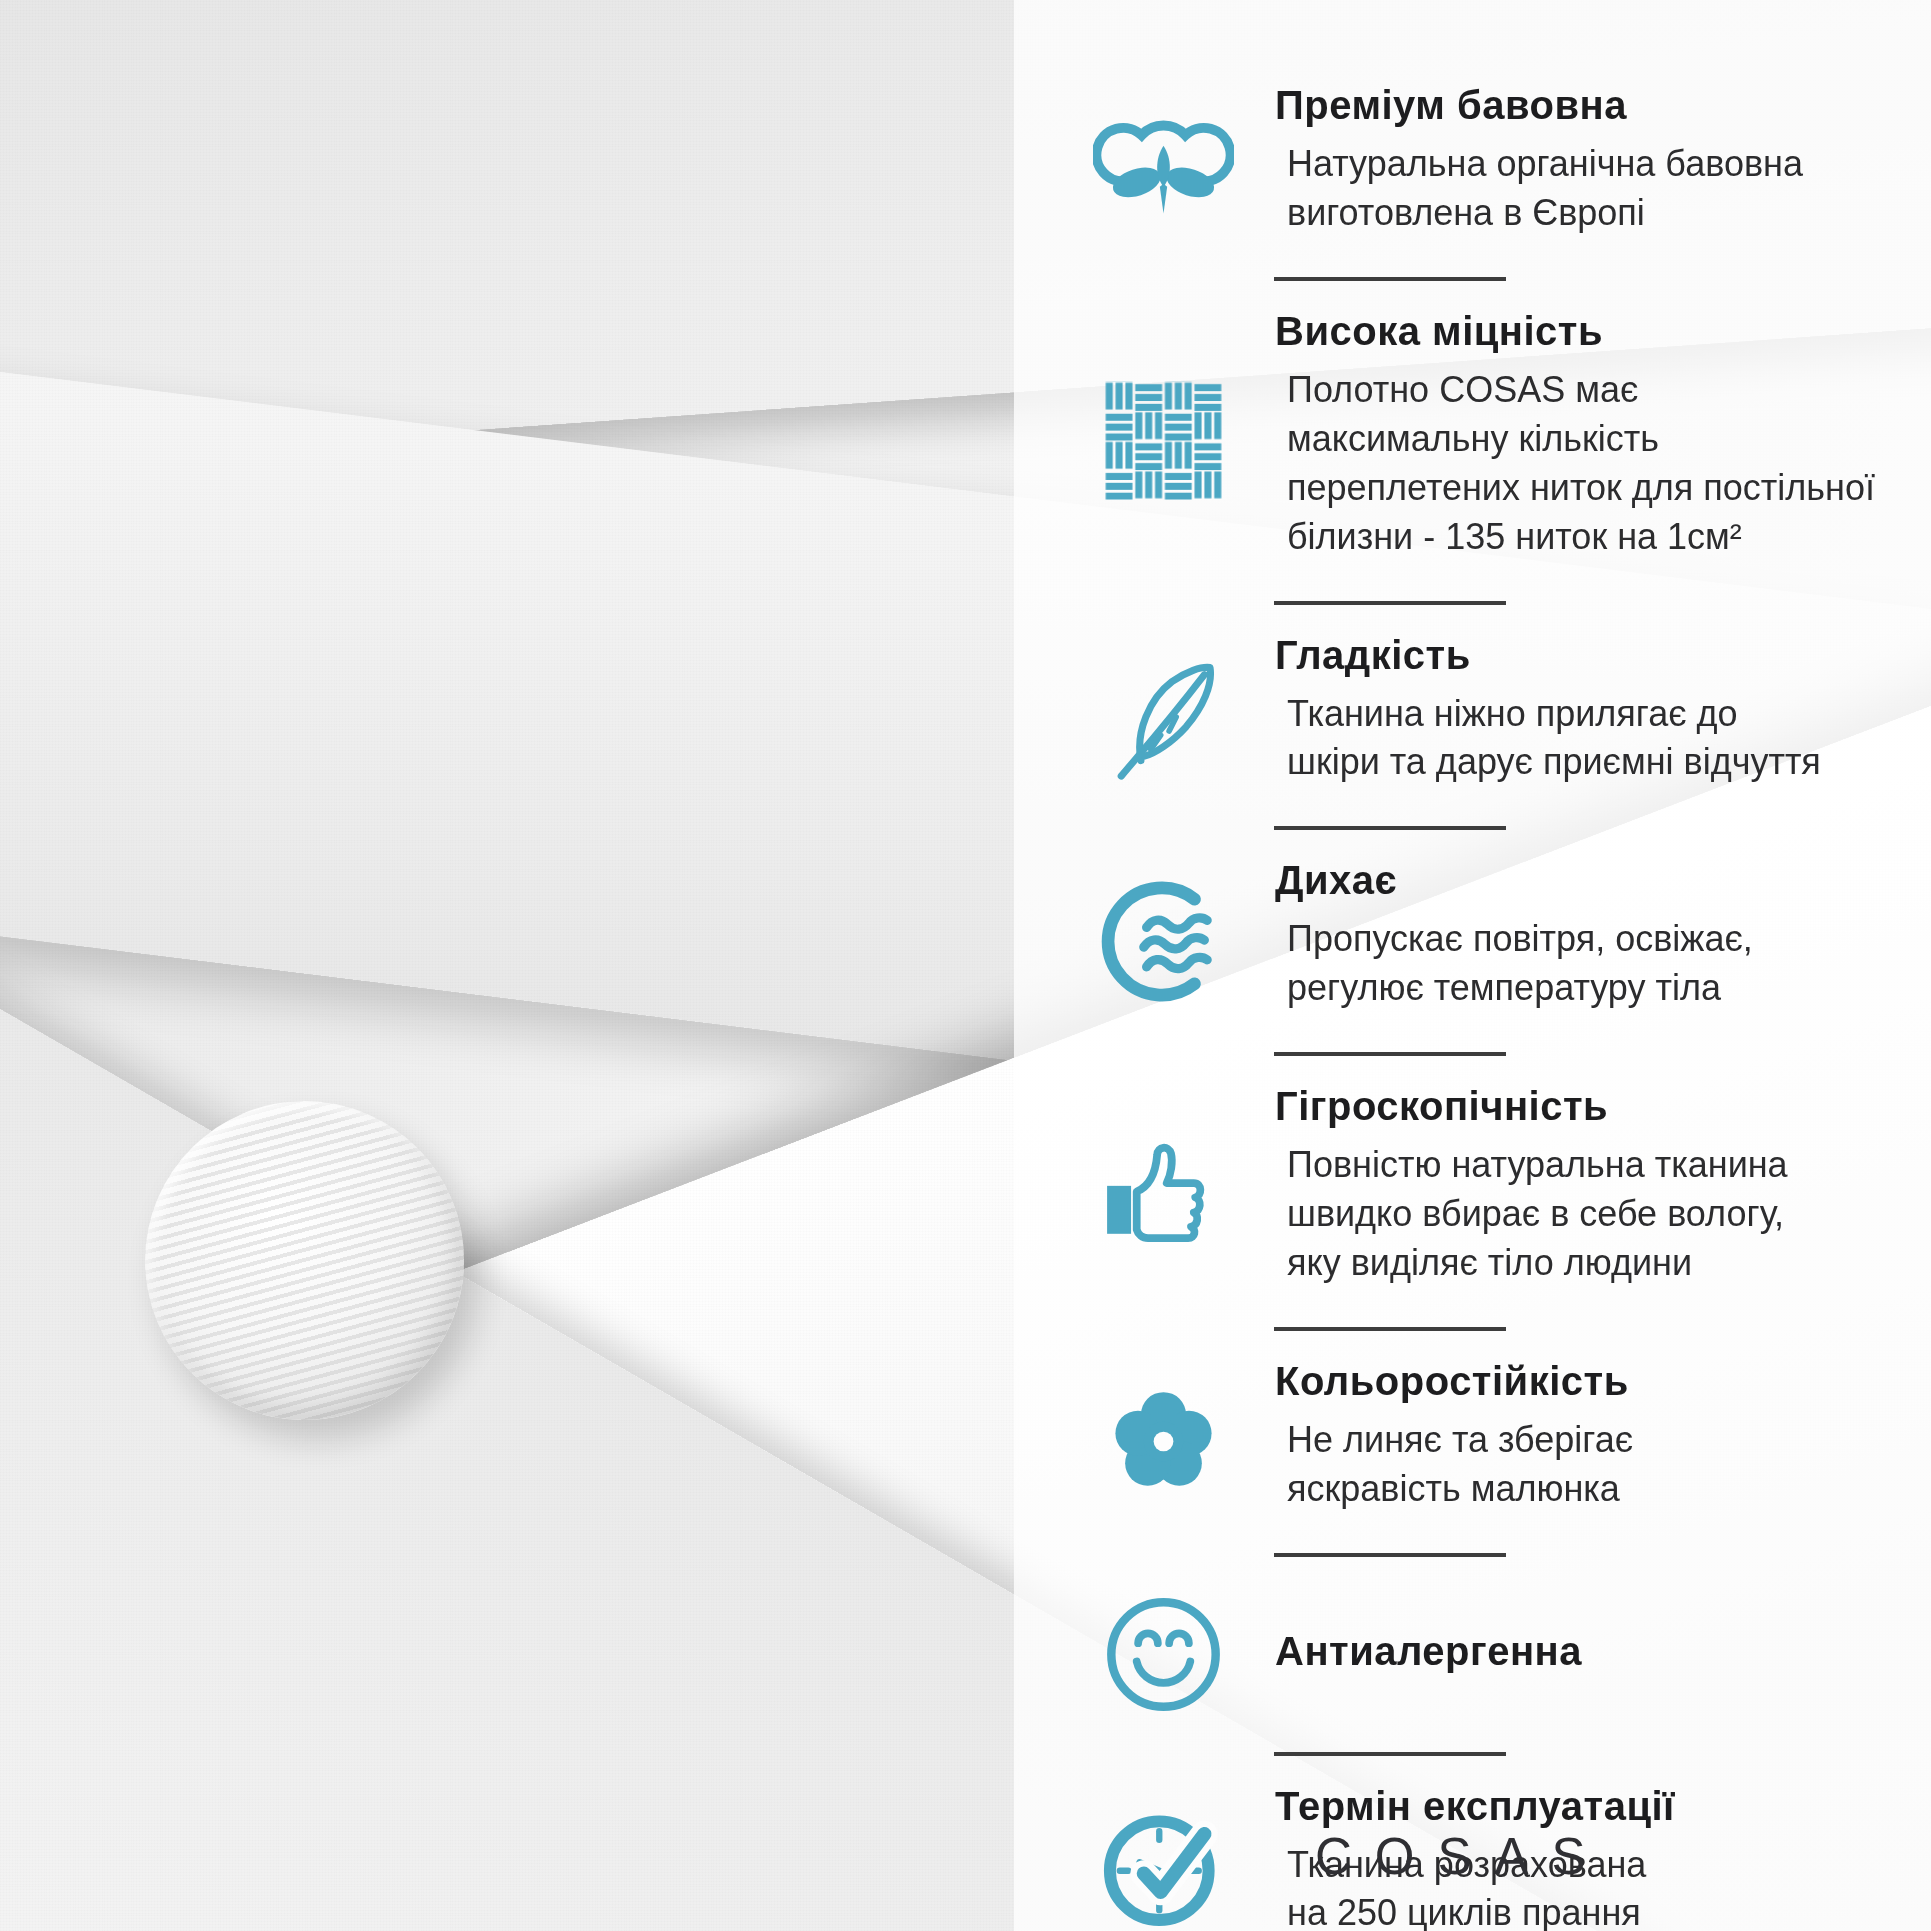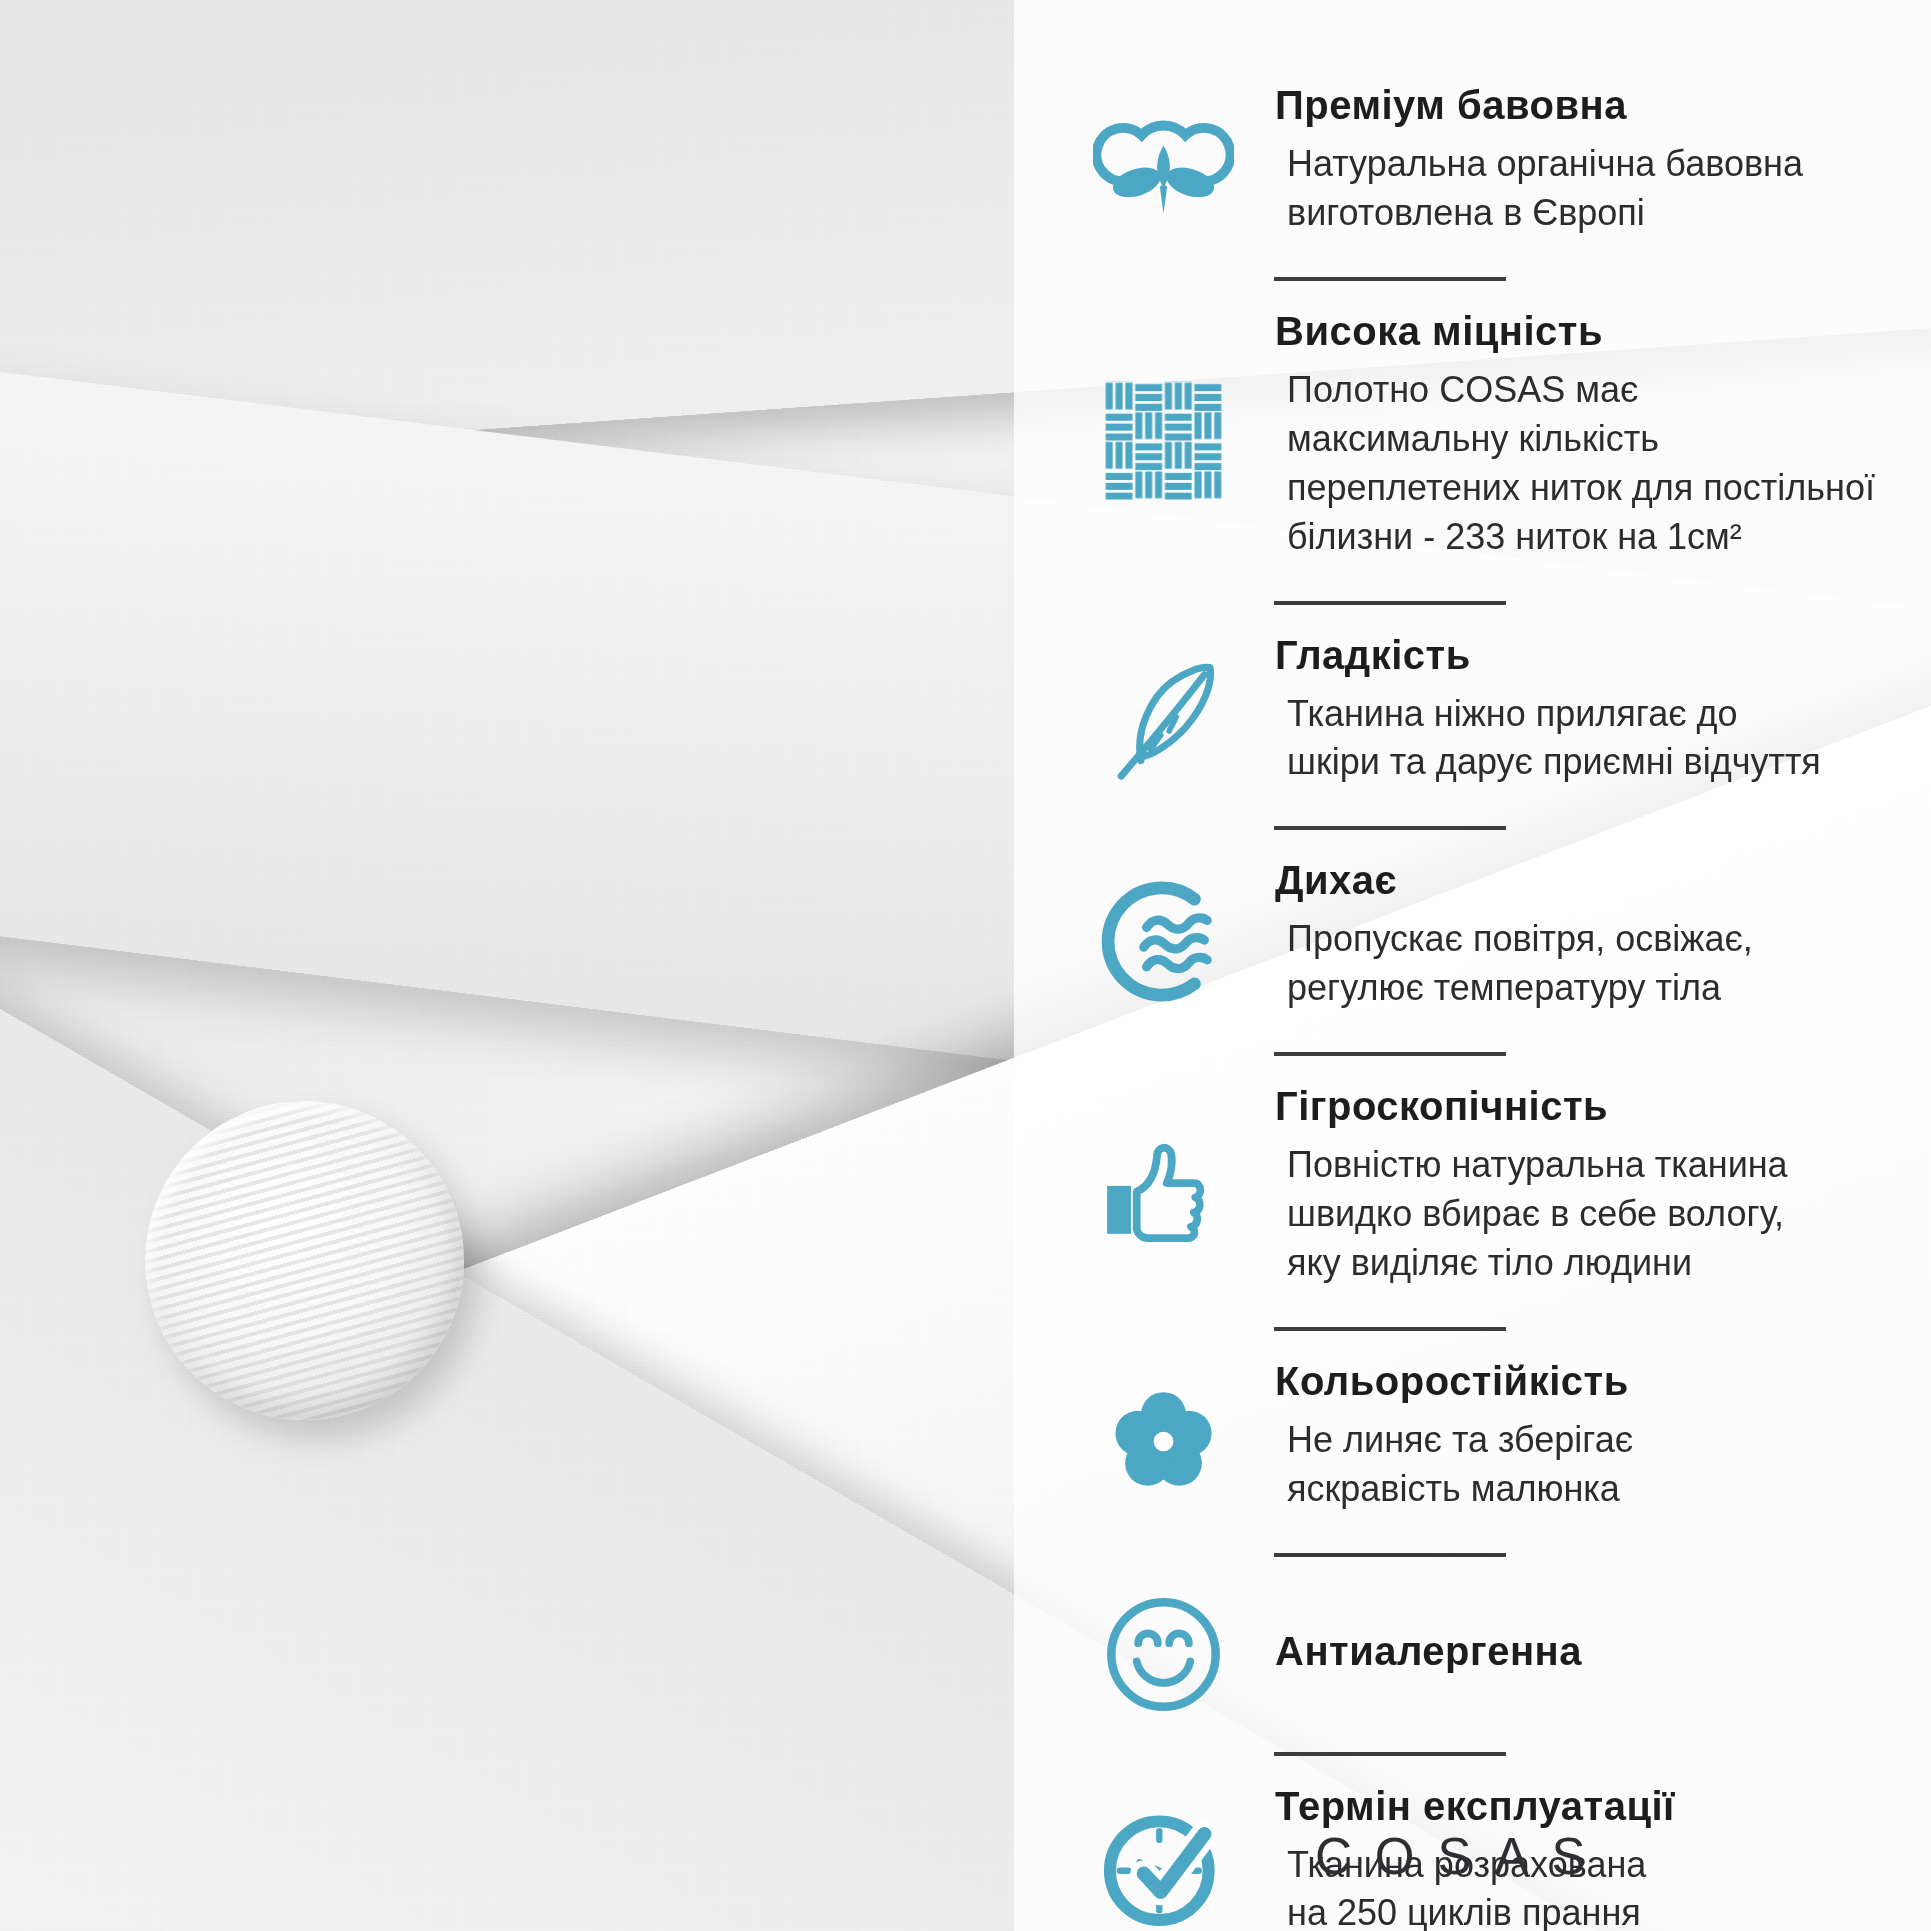--- a/index.html
+++ b/index.html
@@ -119,21 +119,21 @@
             </pattern>
           </defs>
           <rect x="8" y="8" width="84" height="84" fill="url(#wv)"></rect>
         </svg>
       </div>
       <div class="txt">
         <h3 class="f-title">Висока міцність</h3>
         <p class="f-desc">Полотно COSAS має
 максимальну кількість
 переплетених ниток для постільної
-білизни - 233 ниток на 1см²</p>
+білизни - 135 ниток на 1см²</p>
       </div>
     </section>
     <div class="divider"></div>
 
     <section class="feature">
       <div class="icon-box">
         <svg viewBox="0 0 100 100">
           <path d="M34 82 C30 62 40 38 56 26 C66 19 77 15 83 16 C85 28 78 44 66 58 C56 69 44 77 36 79" fill="none" stroke="currentColor" stroke-width="5" stroke-linejoin="round" stroke-linecap="round"></path>
           <path d="M20 93 C36 74 52 56 79 21" fill="none" stroke="currentColor" stroke-width="5" stroke-linecap="round"></path>
           <path d="M48 64 L41 74 M59 51 L54 61" fill="none" stroke="currentColor" stroke-width="4" stroke-linecap="round"></path>

